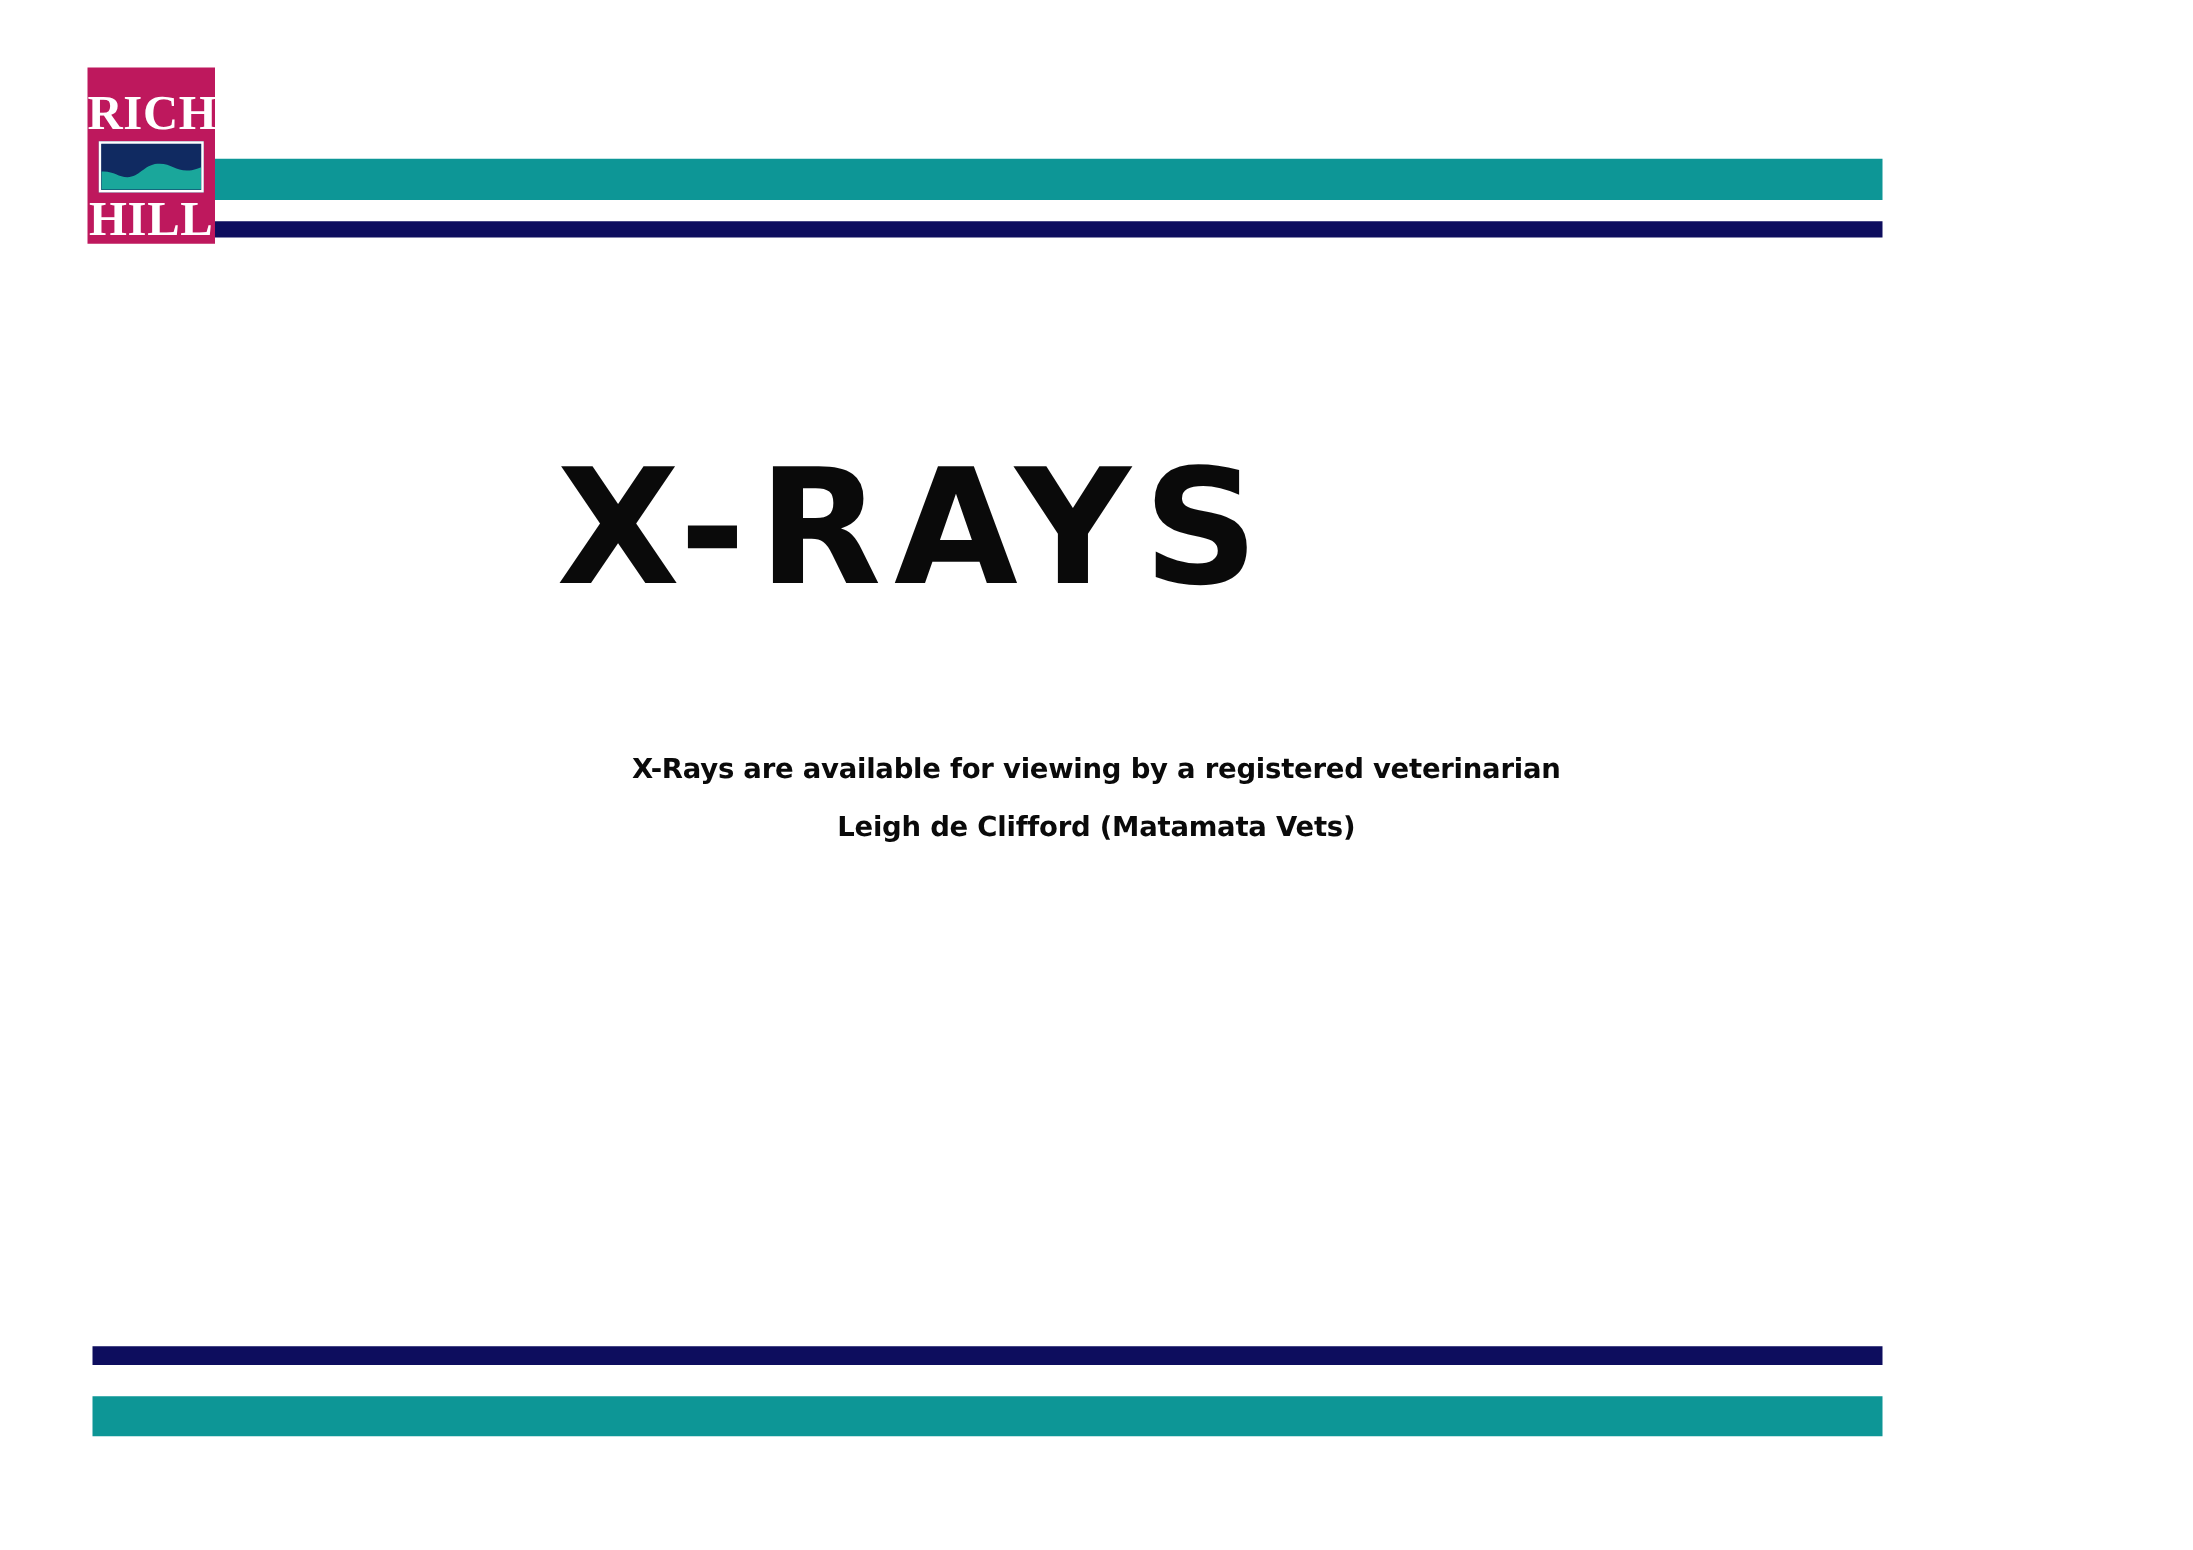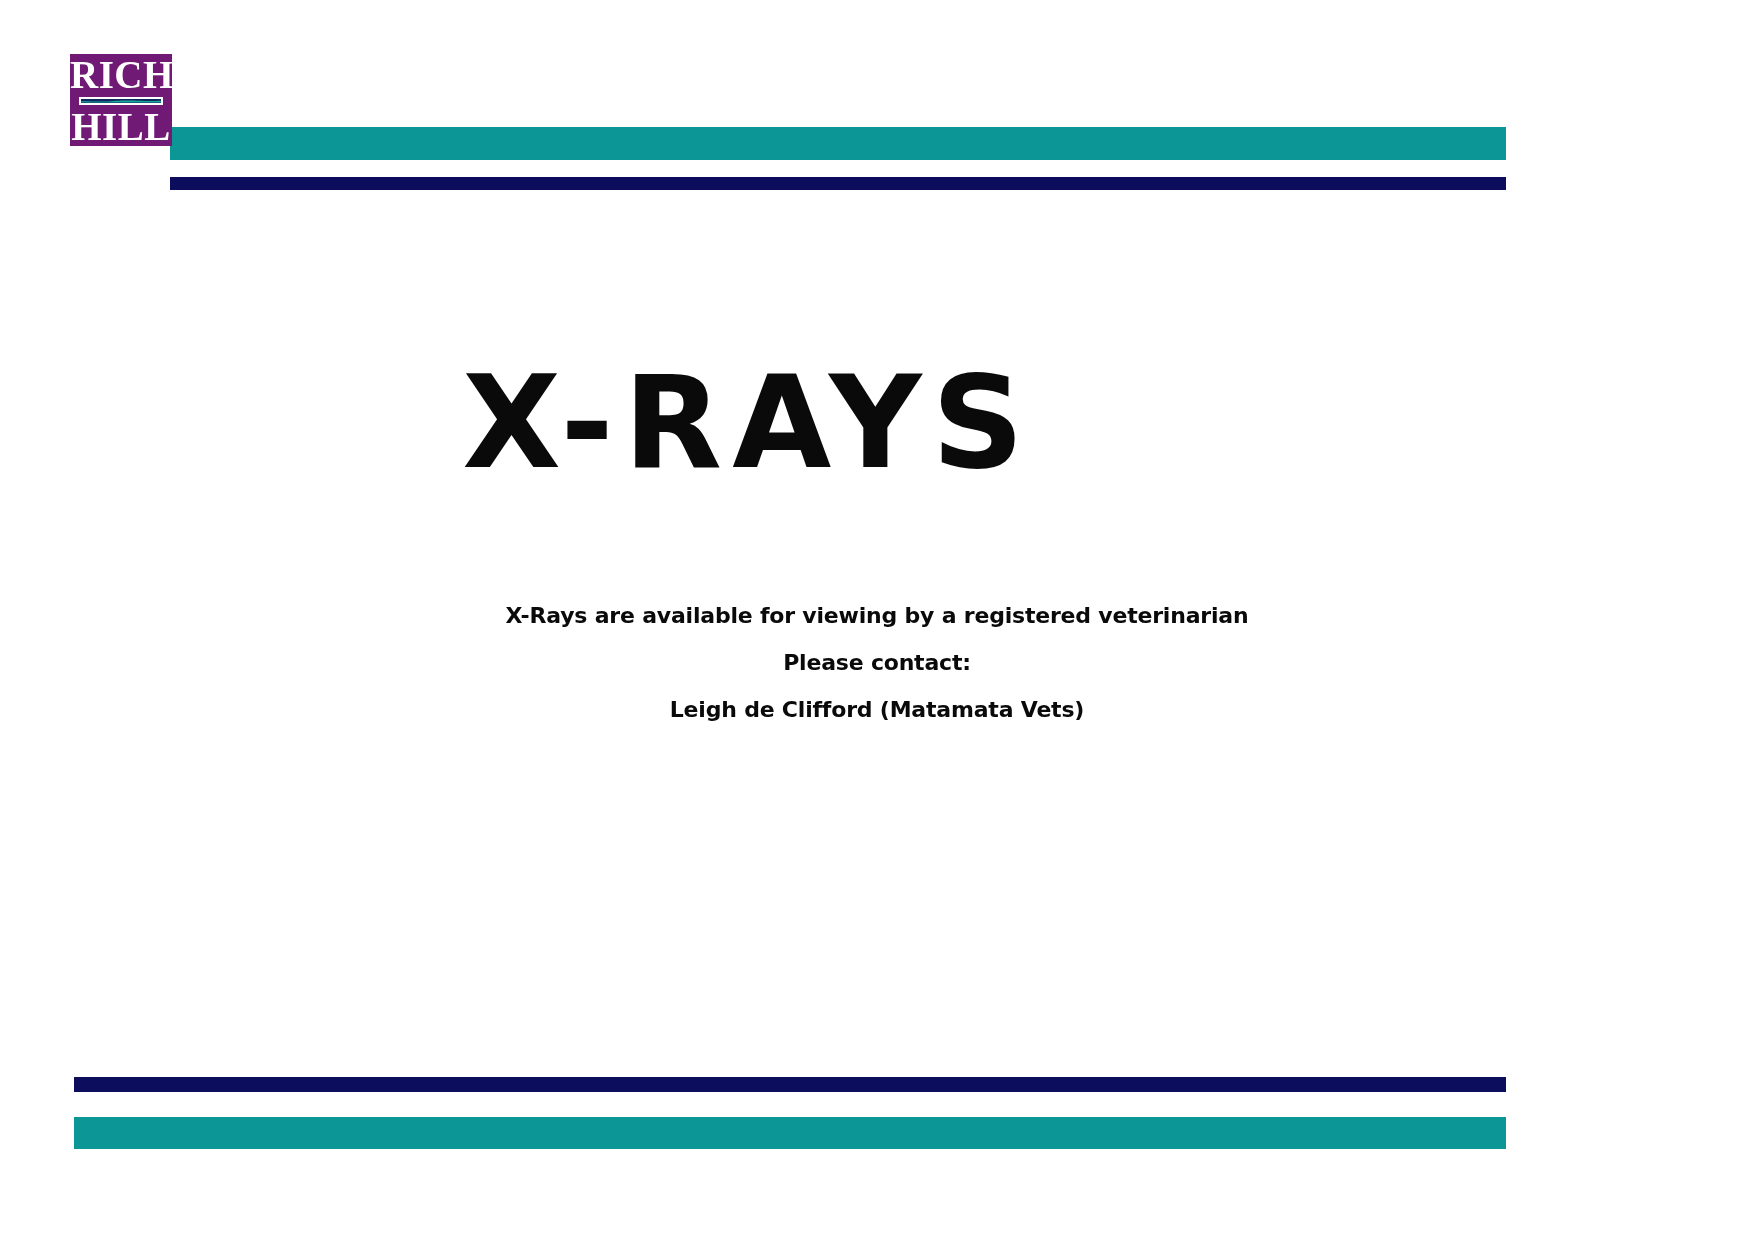--- a/index.html
+++ b/index.html
@@ -19,28 +19,28 @@
     background: #ffffff;
     overflow: hidden;
   }
 
   
   .logo {
     position: absolute;
     left: 70px;
     top: 54px;
     width: 102px;
-    height: 92px;
-    background: #701a75;
+    height: 141px;
+    background: #be185d;
     z-index: 5;
     display: flex;
     flex-direction: column;
     align-items: center;
     justify-content: flex-start;
-    padding-top: 1px;
+    padding-top: 17px;
     box-sizing: border-box;
   }
   .logo-word {
     font-family: "Liberation Serif", serif;
     font-weight: bold;
     color: #ffffff;
     font-size: 39px;
     line-height: 0.98;
     letter-spacing: 0.5px;
     text-align: center;
@@ -78,21 +78,21 @@
     width: 1432px; height: 15px;
     background: #0d0d5e;
   }
   .rule-bottom-teal {
     left: 74px; top: 1117px;
     width: 1432px; height: 32px;
     background: #0d9696;
   }
   .page-title {
     position: absolute;
-    left: 17px;
+    left: 0;
     top: 356px;
     width: 1462px;
     text-align: center;
     font-family: "DejaVu Sans", sans-serif;
     font-weight: bold;
     font-size: 128px;
     line-height: 1.05;
     letter-spacing: 10px;
     color: #0a0a0a;
     white-space: nowrap;
@@ -132,17 +132,16 @@
 
   <div class="rule rule-top-teal"></div>
   <div class="rule rule-top-navy"></div>
   <div class="rule rule-bottom-navy"></div>
   <div class="rule rule-bottom-teal"></div>
 
   <div class="page-title">X-RAYS</div>
 
   <div class="body-block">
     <div class="body-line">X-Rays are available for viewing by a registered veterinarian</div>
-    <div class="body-line">Please contact:</div>
     <div class="body-line">Leigh de Clifford (Matamata Vets)</div>
   </div>
 
 </div>
 
 </body></html>

